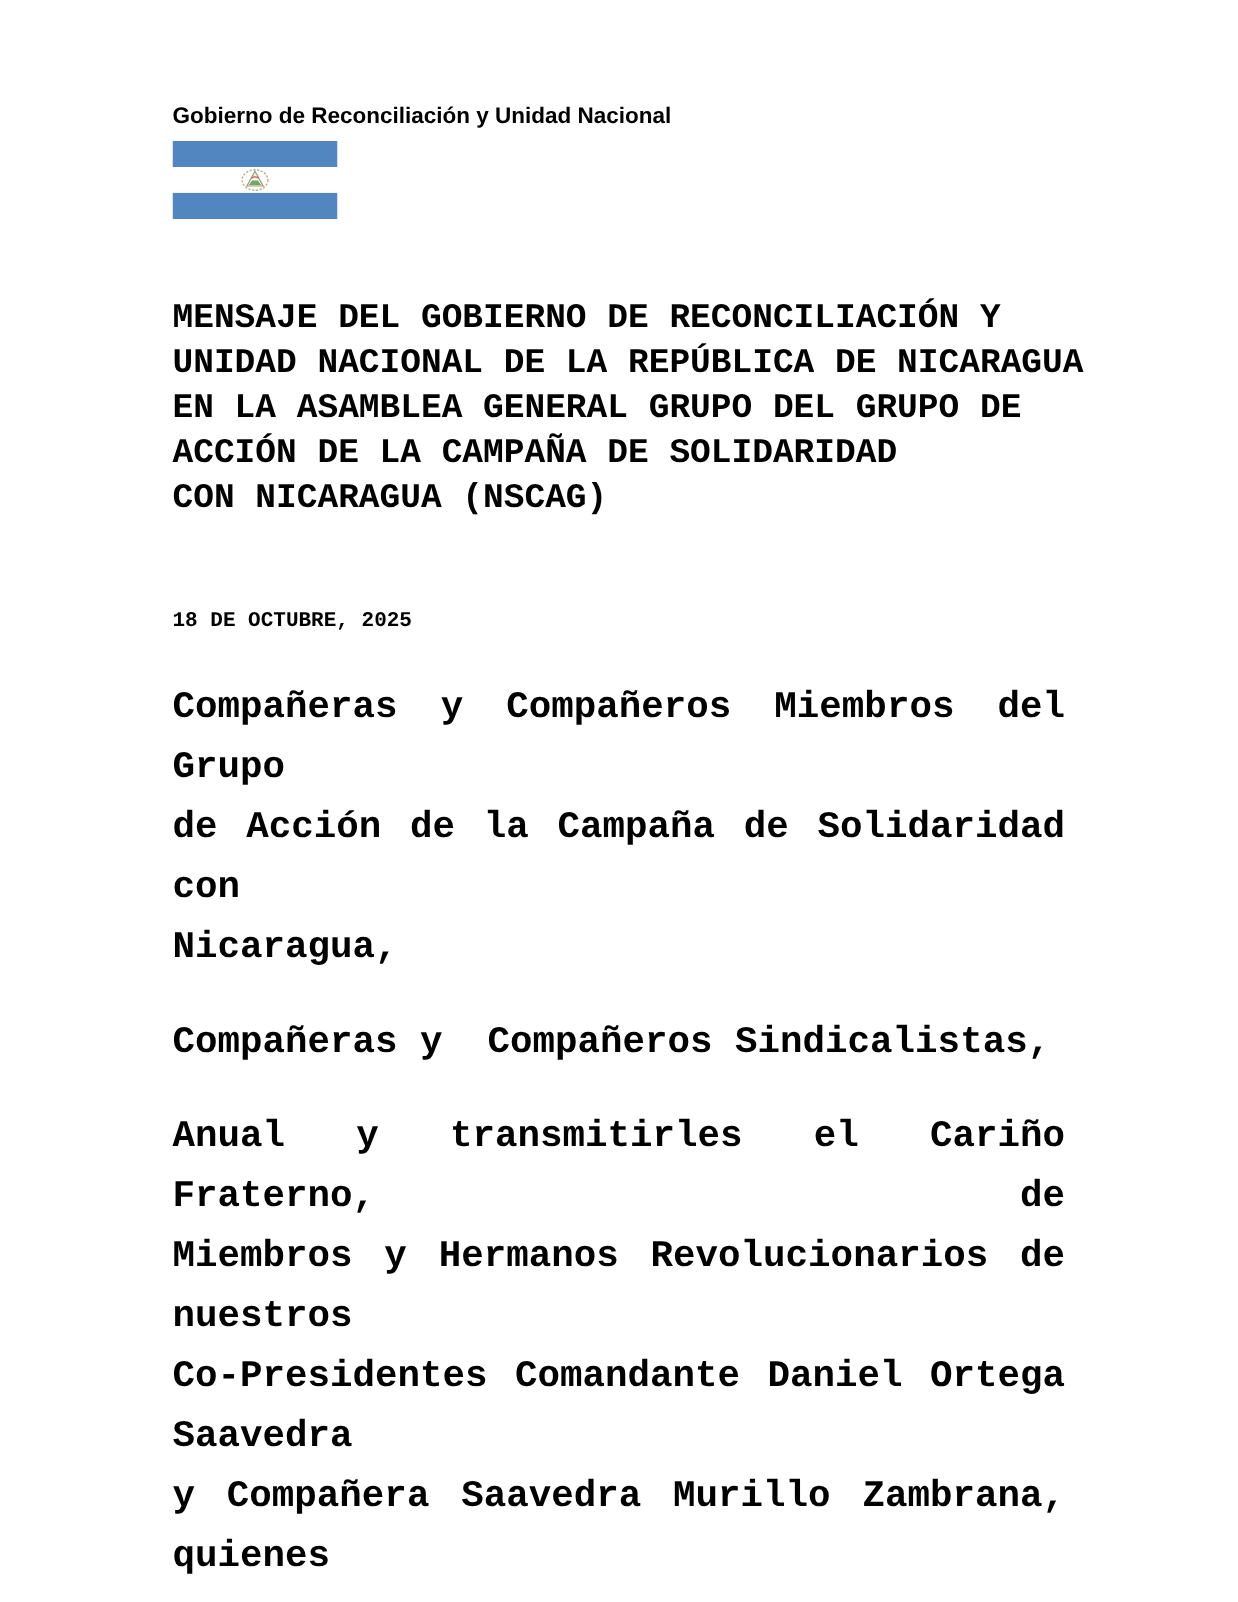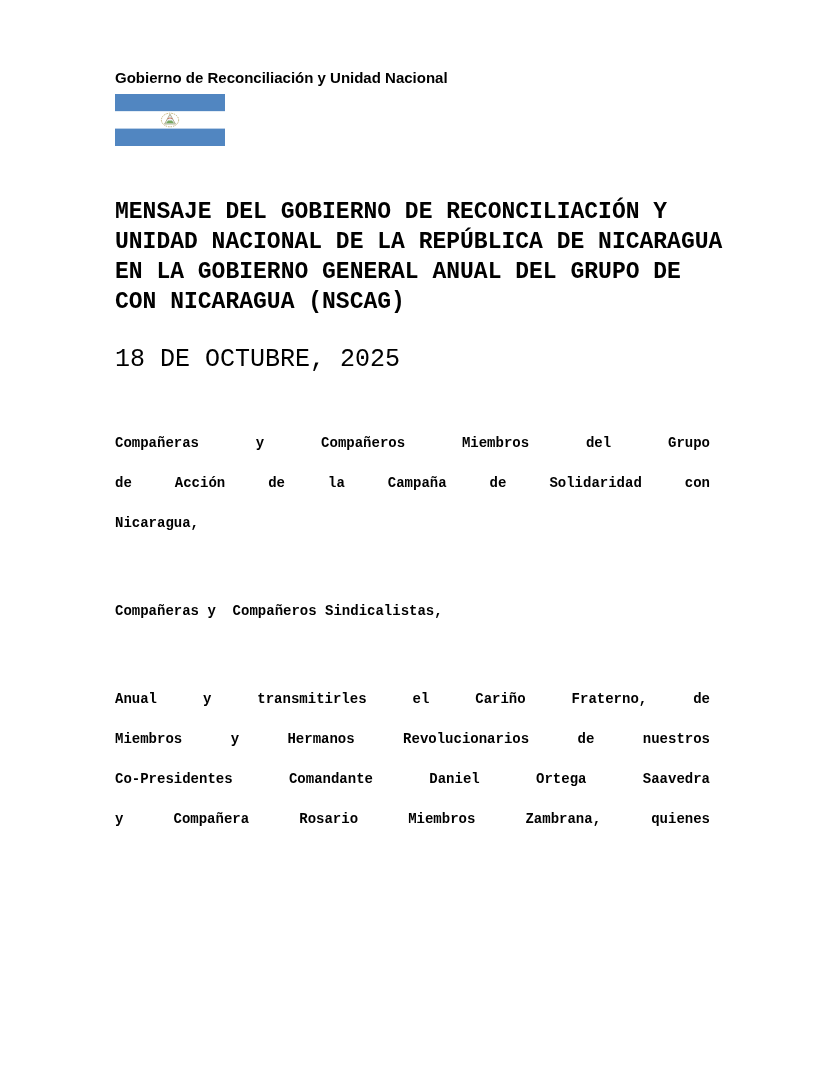--- a/index.html
+++ b/index.html
@@ -28,30 +28,30 @@
     width: 110px; height: 52px;
     line-height: 0;
   }
   .title-block {
     margin-top: 51px;
     font-weight: bold;
     font-size: 23px;
     line-height: 30px;
   }
   .date-line {
-    margin-top: 28px;
-    font-weight: normal;
-    font-size: 25px;
+    margin-top: 52px;
+    font-weight: bold;
+    font-size: 14px;
     line-height: 30px;
     white-space: pre;
   }
   .paragraphs .para {
-    margin-top: 48px;
+    margin-top: 23px;
     font-weight: bold;
-    font-size: 14px;
+    font-size: 25px;
     line-height: 40px;
   }
   .line { white-space: pre; }
   .line.j {
     white-space: normal;
     text-align: justify;
     text-align-last: justify;
     text-justify: inter-word;
   }
 </style>
@@ -74,36 +74,37 @@
         <path d="M55 20.2 L49.6 30 L60.4 30 Z" stroke="#9c9c74" stroke-width="0.8" fill="#eef4fb"></path>
         <path d="M50.9 29.3 L59.1 29.3 L56.9 26.4 L53.1 26.4 Z" fill="#76a75e"></path>
         <path d="M52.6 24.8 Q55 23 57.4 24.8" fill="none" stroke-width="0.8" stroke="#cc5c45"></path>
       </g>
     </svg>
   </div>
 
   <div class="title-block">
       <div class="line">MENSAJE DEL GOBIERNO DE RECONCILIACIÓN Y</div>
       <div class="line">UNIDAD NACIONAL DE LA REPÚBLICA DE NICARAGUA</div>
-      <div class="line">EN LA GOBIERNO GENERAL ANUAL DEL GRUPO DE</div>
+      <div class="line">EN LA ASAMBLEA GENERAL GRUPO DEL GRUPO DE</div>
+      <div class="line">ACCIÓN DE LA CAMPAÑA DE SOLIDARIDAD</div>
       <div class="line">CON NICARAGUA (NSCAG)</div>
     </div>
 
   <div class="date-line">18 DE OCTUBRE, 2025</div>
 
   <div class="paragraphs">
       <div class="para">
         <div class="line j">Compañeras y Compañeros Miembros del Grupo</div>
         <div class="line j">de Acción de la Campaña de Solidaridad con</div>
         <div class="line">Nicaragua,</div>
       </div>
       <div class="para">
         <div class="line">Compañeras y  Compañeros Sindicalistas,</div>
       </div>
       <div class="para">
         <div class="line j">Anual y transmitirles el Cariño Fraterno, de</div>
         <div class="line j">Miembros y Hermanos Revolucionarios de nuestros</div>
         <div class="line j">Co-Presidentes Comandante Daniel Ortega Saavedra</div>
-        <div class="line j">y Compañera Rosario Miembros Zambrana, quienes</div>
+        <div class="line j">y Compañera Saavedra Murillo Zambrana, quienes</div>
       </div>
     </div>
 
 </div>
 
 </body></html>

